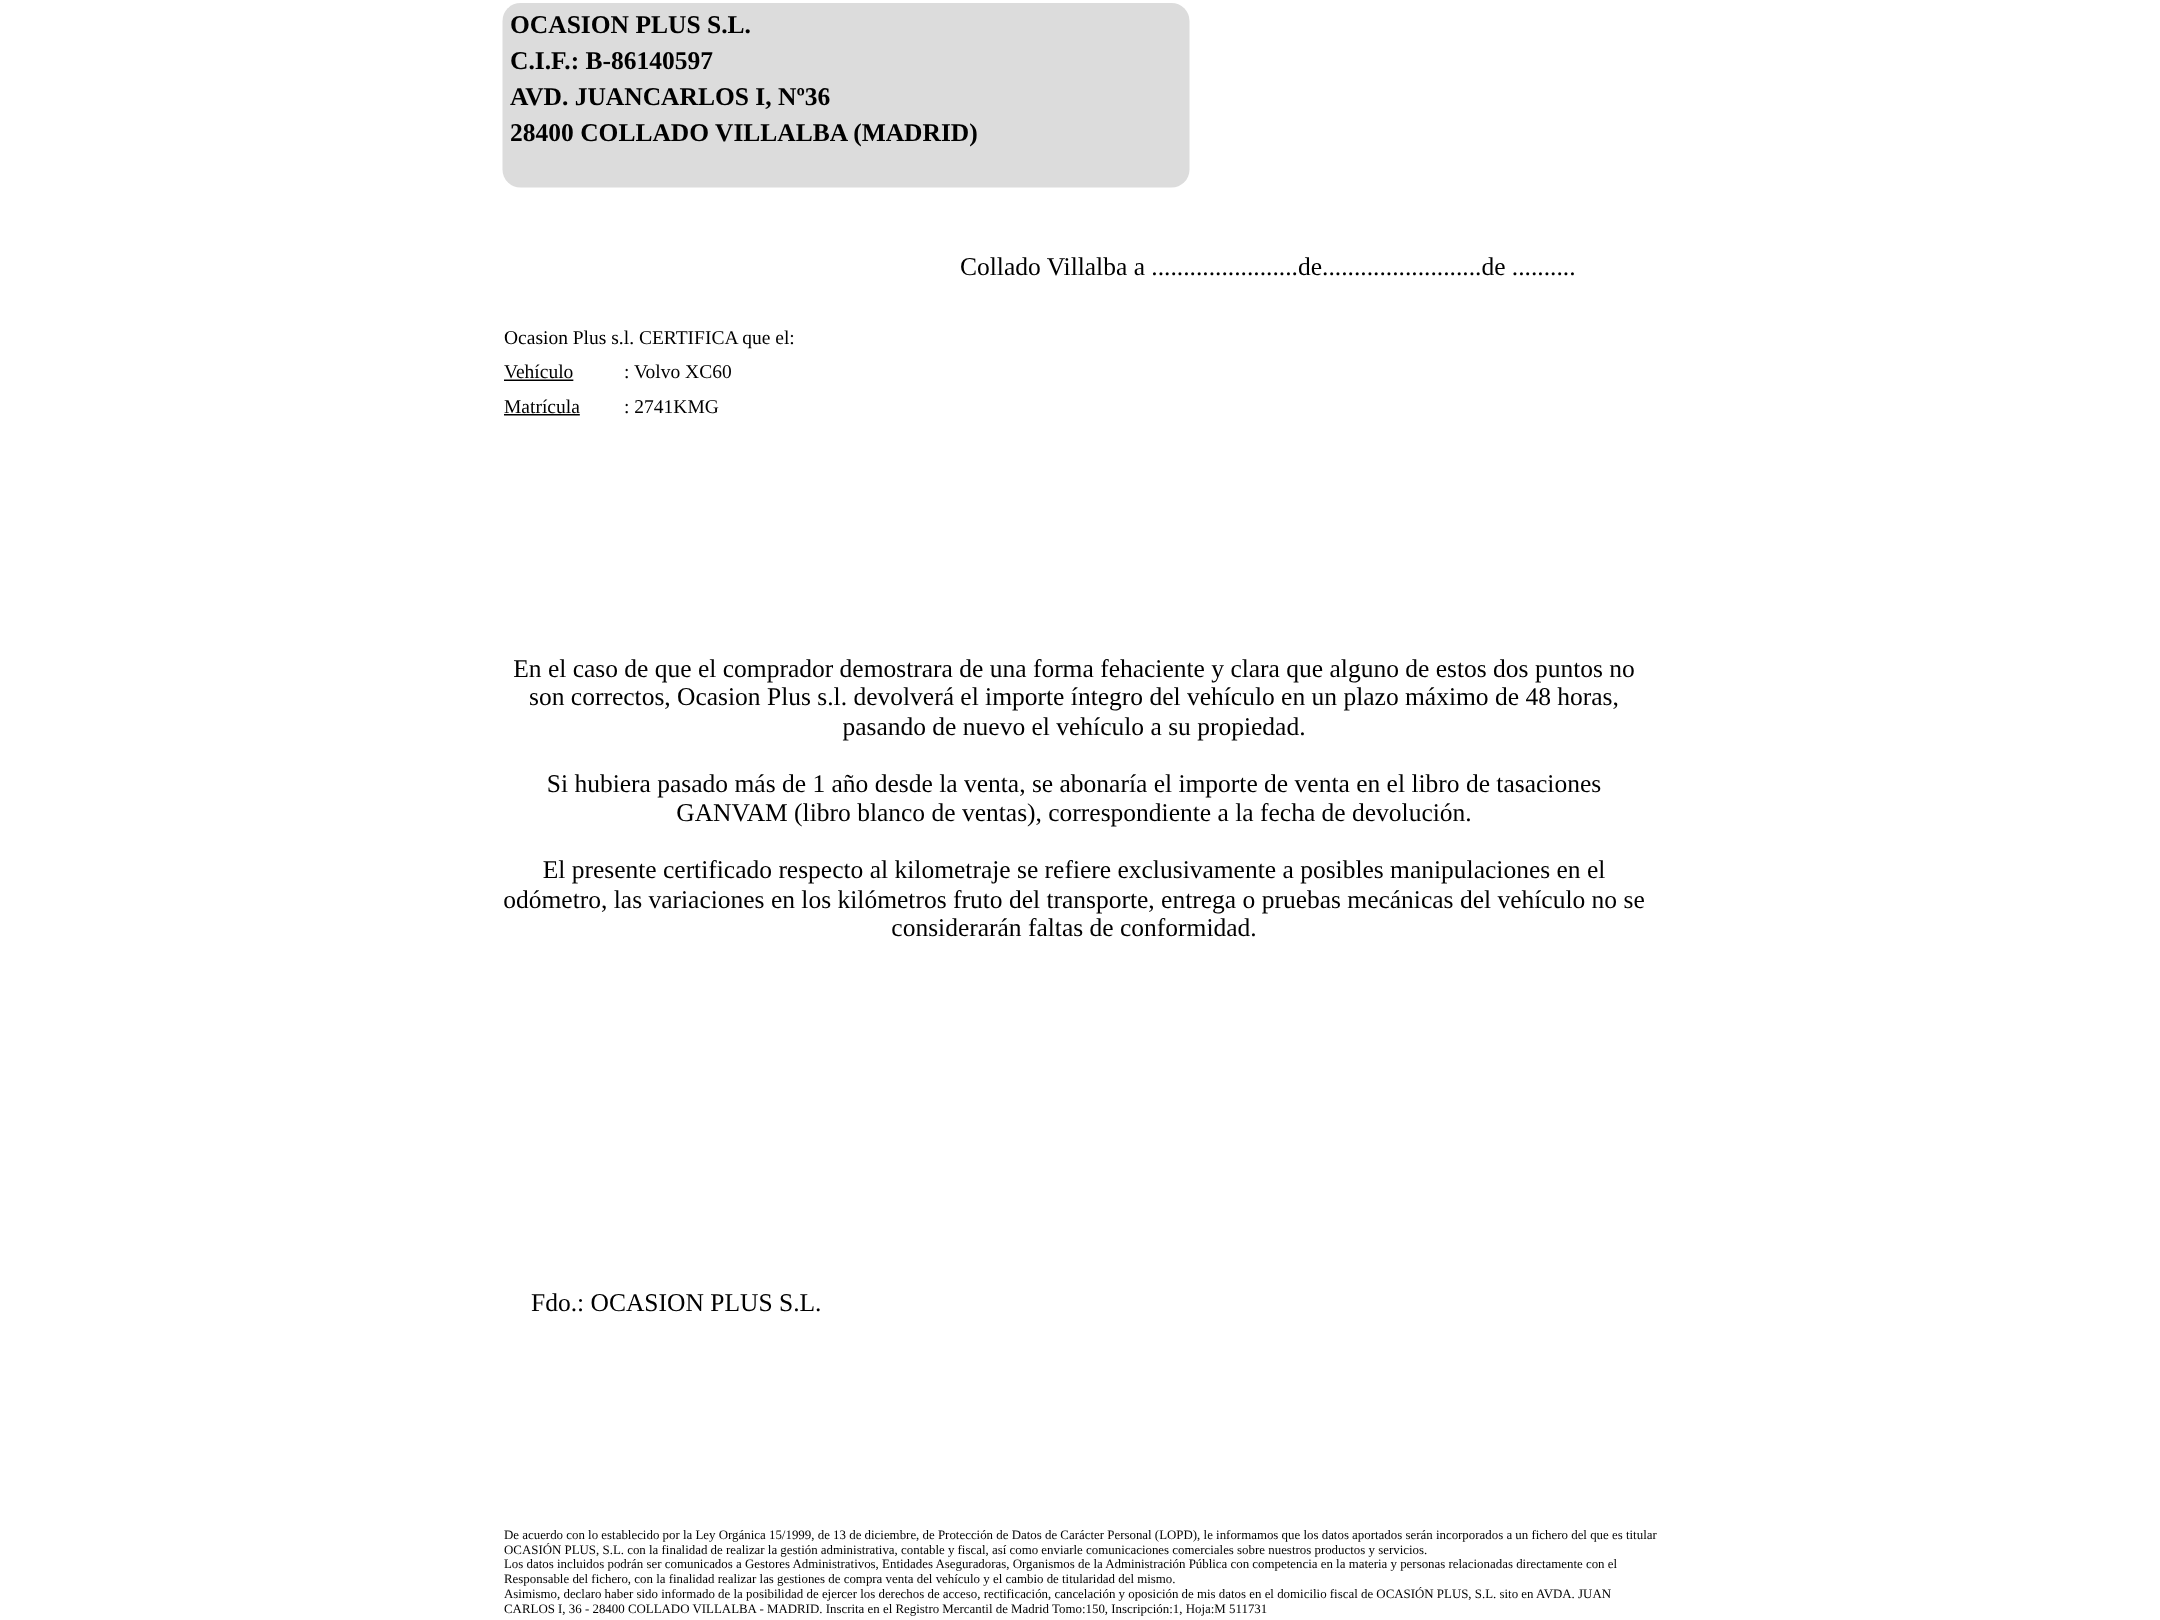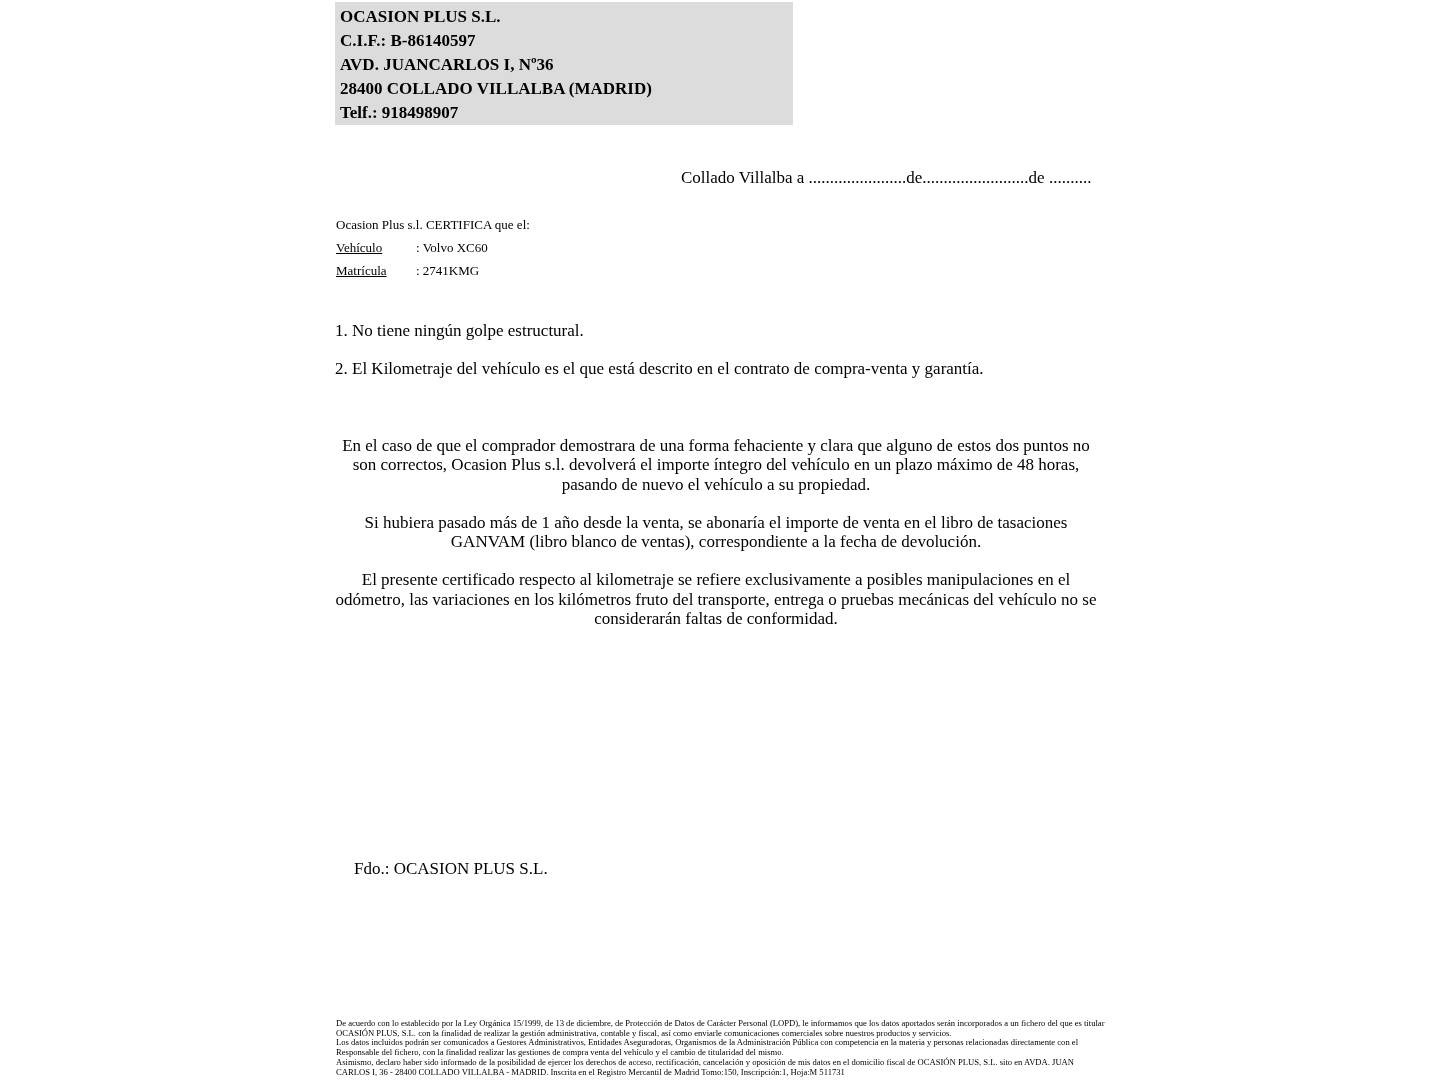--- a/index.html
+++ b/index.html
@@ -11,28 +11,29 @@
     position: relative;
     overflow: hidden;
   }
   .page { position: absolute; inset: 0; width: 1440px; height: 1080px; background: #ffffff; }
 
   .header-box {
     position: absolute; left: 335px; top: 2px;
     width: 458px; height: 123px;
     background: #dcdcdc;
     padding: 3px 8px 0 5px;
+    border-radius: 12px;
   }
   .header-box div {
     font-weight: bold; font-size: 17px; line-height: 24px;
     white-space: nowrap;
   }
 
   .date-line {
-    position: absolute; left: 681px; top: 168px;
+    position: absolute; left: 640px; top: 168px;
     font-size: 17px; white-space: nowrap;
   }
 
   .certify-block {
     position: absolute; left: 336px; top: 213px;
     font-size: 13px; line-height: 23px;
   }
   .field-label { display: inline-block; width: 80px; text-decoration: underline; }
 
   .points {
@@ -61,39 +62,34 @@
 </head>
 <body>
 
 <div class="page">
 
   <div class="header-box">
     <div>OCASION PLUS S.L.</div>
     <div>C.I.F.: B-86140597</div>
     <div>AVD. JUANCARLOS I, Nº36</div>
     <div>28400 COLLADO VILLALBA (MADRID)</div>
-    <div>Telf.: 918498907</div>
   </div>
 
   <div class="date-line">Collado Villalba a .......................de.........................de ..........</div>
 
   <div class="certify-block">
     <div>Ocasion Plus s.l. CERTIFICA que el:</div>
     <div>
       <span class="field-label">Vehículo</span><span>: Volvo XC60</span>
     </div>
     <div>
       <span class="field-label">Matrícula</span><span>: 2741KMG</span>
     </div>
   </div>
 
-  <div class="points">
-    <div>1. No tiene ningún golpe estructural.</div>
-    <div>2. El Kilometraje del vehículo es el que está descrito en el contrato de compra-venta y garantía.</div>
-  </div>
 
   <div class="paragraphs">
     <div>En el caso de que el comprador demostrara de una forma fehaciente y clara que alguno de estos dos puntos no son correctos, Ocasion Plus s.l. devolverá el importe íntegro del vehículo en un plazo máximo de 48 horas, pasando de nuevo el vehículo a su propiedad.</div>
     <div>Si hubiera pasado más de 1 año desde la venta, se abonaría el importe de venta en el libro de tasaciones GANVAM (libro blanco de ventas), correspondiente a la fecha de devolución.</div>
     <div>El presente certificado respecto al kilometraje se refiere exclusivamente a posibles manipulaciones en el odómetro, las variaciones en los kilómetros fruto del transporte, entrega o pruebas mecánicas del vehículo no se considerarán faltas de conformidad.</div>
   </div>
 
   <div class="signature">Fdo.: OCASION PLUS S.L.</div>
 
   <div class="legal">

